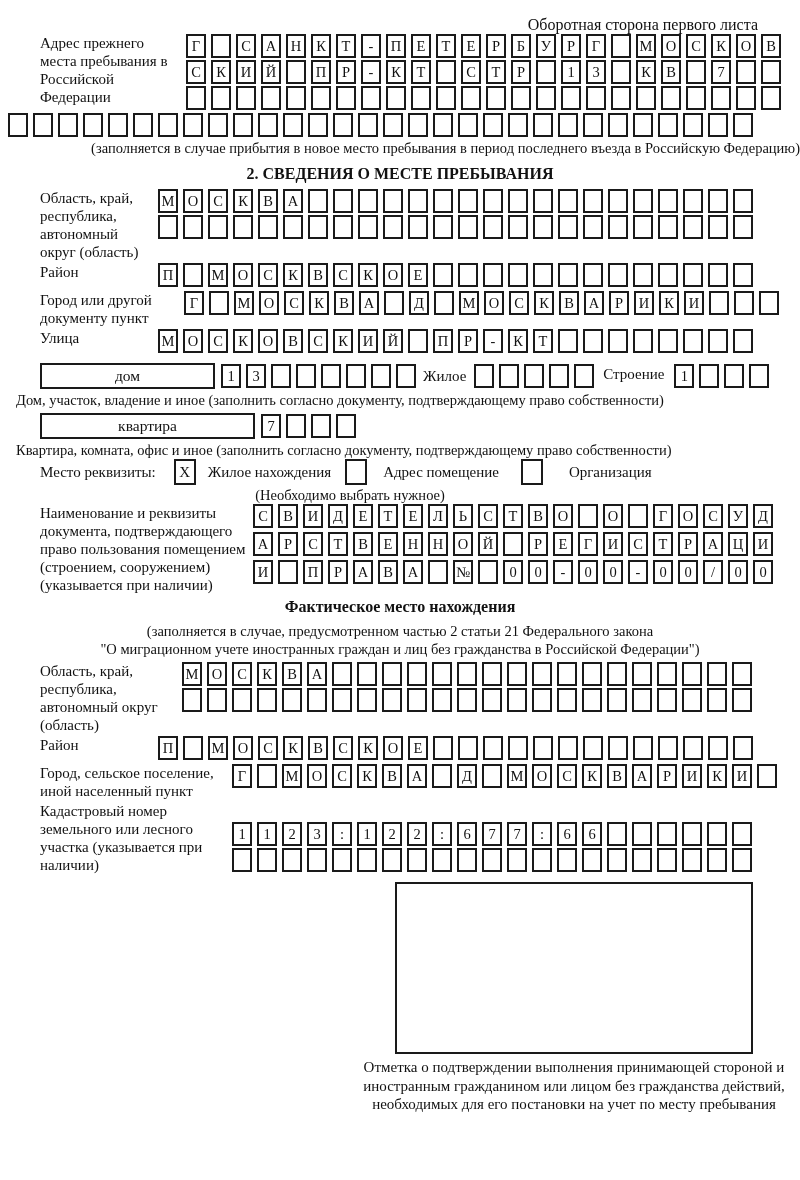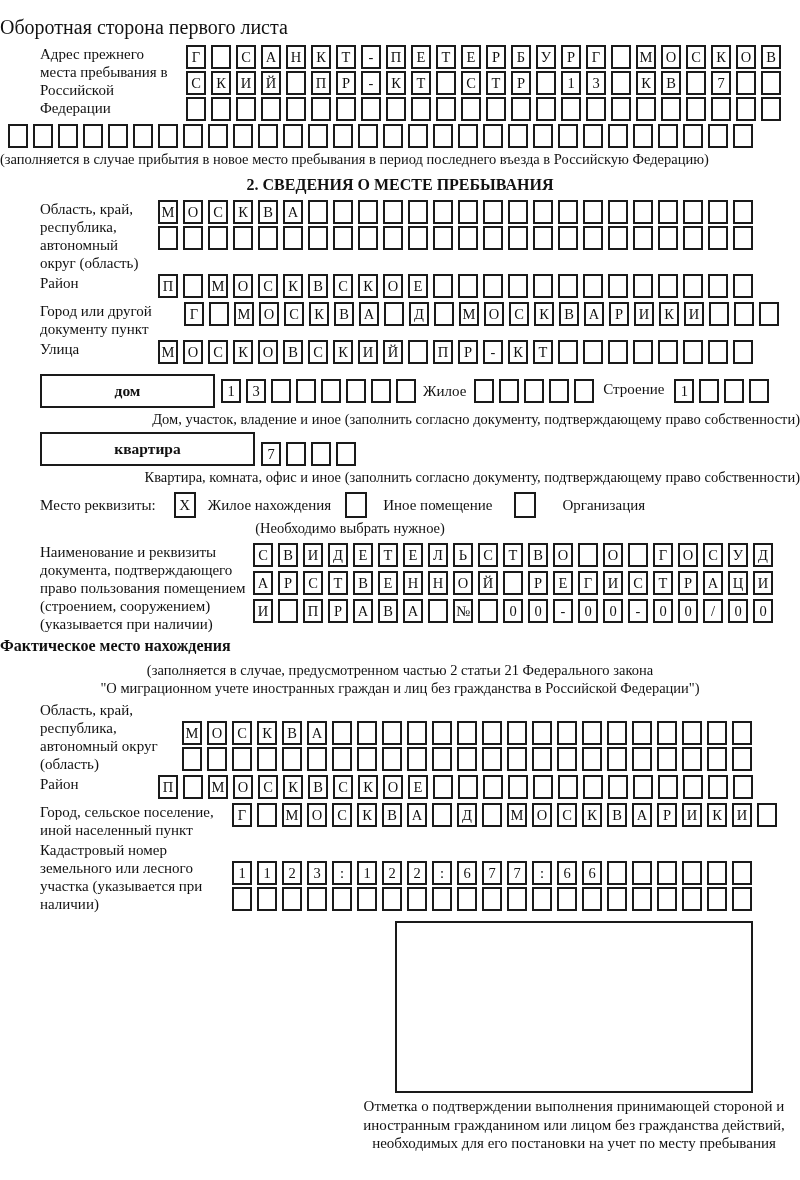--- a/index.html
+++ b/index.html
@@ -1,53 +1,53 @@
 <!DOCTYPE html>
 <html><head>
 <meta charset="utf-8">
 <style>
   html,body{margin:0;padding:0;background:#ffffff;}
   body{
     width:800px;height:1180px;overflow:hidden;
     font-family:"Liberation Serif","DejaVu Serif",serif;
     color:#111;
   }
-  .hdr-note{padding-top:16px;padding-right:12px;font-size:20px;}
+  .hdr-note{padding-top:16px;padding-right:42px;text-align:right;font-size:16px;}
   .field{display:flex;align-items:flex-start;margin-left:40px;}
   .flabel{flex:none;font-size:15px;line-height:18px;padding-right:6px;}
   .frows{flex:none;}
   .cellrow{display:flex;margin-bottom:2px;}
   .cell{
     flex:none;display:inline-flex;align-items:center;justify-content:center;
     width:20px;height:24px;box-sizing:border-box;border:2px solid #1a1a1a;
     margin-right:5px;font-size:14.5px;background:#fff;
   }
   .caption{font-size:14.5px;line-height:18px;}
-  .caption.center{text-align:left;}
-  .caption.indent{margin-left:16px;text-align:right;}
+  .caption.center{text-align:right;}
+  .caption.indent{margin-left:16px;}
   .sec-title{text-align:center;font-weight:bold;font-size:16px;margin:8px 0 6px 0;}
   .widebox{
-    flex:none;box-sizing:border-box;border:2px solid #1a1a1a;height:34px;
-    display:flex;align-items:center;justify-content:center;font-size:15.5px;background:#fff;font-weight:bold;
+    flex:none;box-sizing:border-box;border:2px solid #1a1a1a;height:26px;
+    display:flex;align-items:center;justify-content:center;font-size:15.5px;background:#fff;
   }
   .inline-row{display:flex;align-items:center;margin-left:40px;}
   .inline-lbl{font-size:15px;flex:none;}
   .checkbox{
     flex:none;width:22px;height:26px;box-sizing:border-box;border:2px solid #1a1a1a;
     display:inline-flex;align-items:center;justify-content:center;font-size:15px;background:#fff;
   }
   .choose-note{width:420px;margin-left:140px;text-align:center;font-size:14.5px;margin-top:2px;}
-  .fact-title{font-weight:bold;font-size:16px;margin:4px 0 6px 0;}
+  .fact-title{text-align:center;font-weight:bold;font-size:16px;margin:4px 0 6px 0;}
   .fact-note{text-align:center;font-size:14.5px;line-height:18px;}
   .stamp-box{
     box-sizing:border-box;margin-left:395px;margin-top:8px;
     width:358px;height:172px;border:2px solid #1a1a1a;background:#fff;
   }
   .stamp-caption{margin-left:339px;width:470px;text-align:center;font-size:15px;line-height:18.5px;margin-top:4px;}
-  .mt2{margin-top:2px;}.mt4{margin-top:4px;align-items:flex-end;}.mt6{margin-top:6px;}.mt8{margin-top:8px;}
+  .mt2{margin-top:2px;}.mt4{margin-top:4px;}.mt6{}.mt8{margin-top:8px;}
   .w112{width:112px;}.w136{width:136px;}.w138{width:138px;}.w140{width:140px;}.w186{width:186px;}.w207{width:207px;}
   .row4{margin-left:8px;margin-top:1px;}
   .pad-top20{padding-top:20px;}
   .gap6{width:6px;flex:none;}
 </style>
 </head>
 <body>
 
 <div class="hdr-note">Оборотная сторона первого листа</div>
 
@@ -365,21 +365,21 @@
       <span class="cell"></span>
     </div>
 </div>
 <div class="caption indent mt2">Квартира, комната, офис и иное (заполнить согласно документу, подтверждающему право собственности)</div>
 
 <div class="inline-row mt6">
   <span class="inline-lbl">Место реквизиты:</span>
   <span class="checkbox" style="margin-left:18px;">X</span>
   <span class="inline-lbl" style="margin-left:12px;">Жилое нахождения</span>
   <span class="checkbox" style="margin-left:14px;"></span>
-  <span class="inline-lbl" style="margin-left:16px;">Иное помещение</span>
+  <span class="inline-lbl" style="margin-left:16px;">Адрес помещение</span>
   <span class="checkbox" style="margin-left:22px;"></span>
   <span class="inline-lbl" style="margin-left:26px;">Организация</span>
 </div>
 <div class="choose-note">(Необходимо выбрать нужное)</div>
 
 <div class="field mt6">
   <div class="flabel w207">Наименование и реквизиты документа, подтверждающего право пользования помещением (строением, сооружением) (указывается при наличии)</div>
   <div class="frows">
     <div class="cellrow" style="margin-bottom:4px;">
         <span class="cell">С</span>

